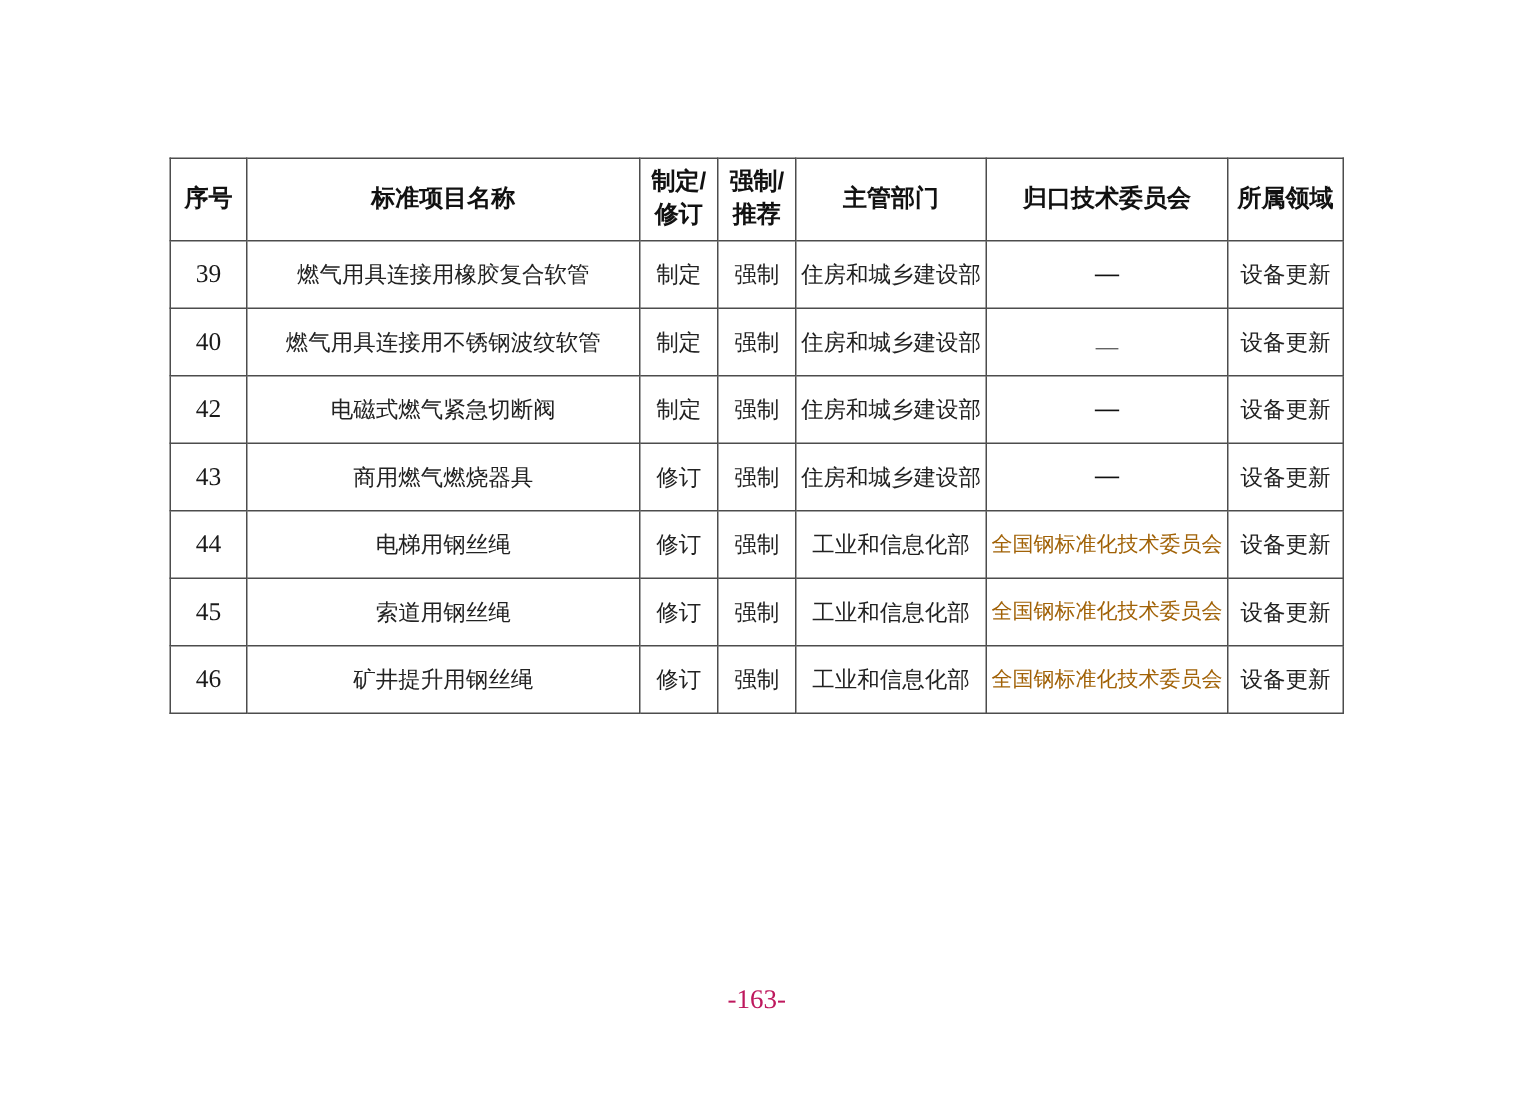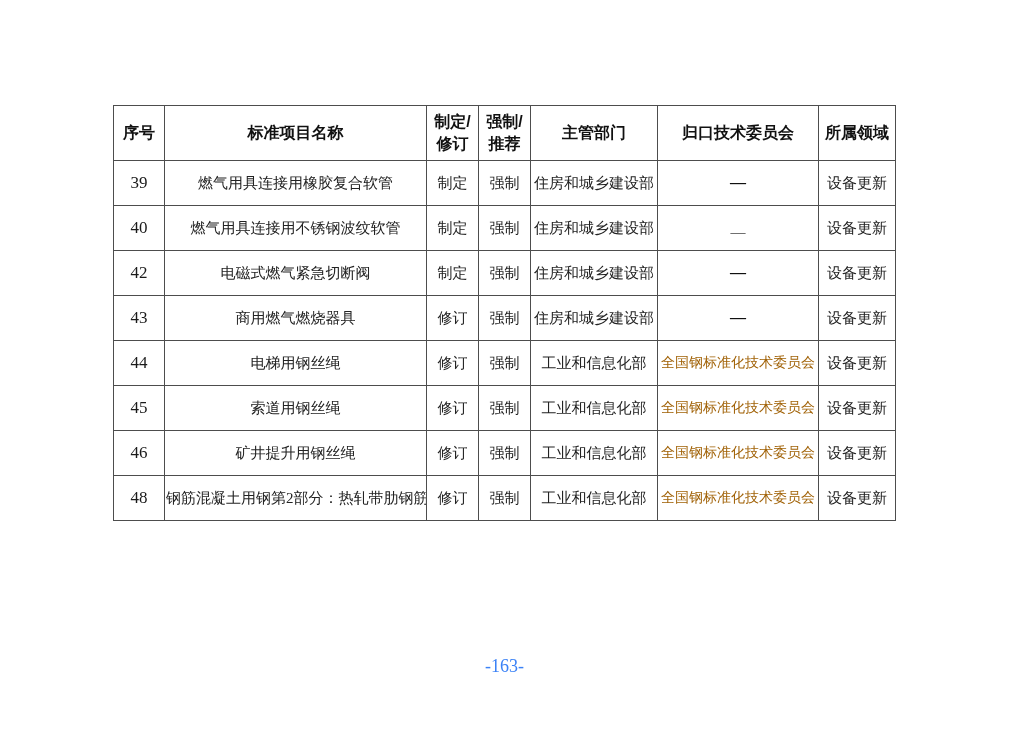--- a/index.html
+++ b/index.html
@@ -81,21 +81,21 @@
     padding-bottom: 9px;
   }
   .page-number {
     position: absolute;
     top: 656px;
     left: 0;
     width: 100%;
     text-align: center;
     font-size: 18px;
     font-family: "Liberation Serif", "DejaVu Serif", serif;
-    color: #3b82f6;
+    color: #be185d;
   }
 </style>
 </head>
 <body>
 
 <div class="page">
 
   <table class="std">
     <colgroup>
       <col style="width:51px">
@@ -176,27 +176,18 @@
       </tr>
       <tr>
         <td class="seq">46</td>
         <td class="name">矿井提升用钢丝绳</td>
         <td class="type">修订</td>
         <td class="force">强制</td>
         <td class="dept">工业和信息化部</td>
         <td class="committee">全国钢标准化技术委员会</td>
         <td class="field">设备更新</td>
       </tr>
-      <tr>
-        <td class="seq">48</td>
-        <td class="name">钢筋混凝土用钢第2部分：热轧带肋钢筋</td>
-        <td class="type">修订</td>
-        <td class="force">强制</td>
-        <td class="dept">工业和信息化部</td>
-        <td class="committee">全国钢标准化技术委员会</td>
-        <td class="field">设备更新</td>
-      </tr>
     </tbody>
   </table>
 
   <div class="page-number">-163-</div>
 
 </div>
 
 </body></html>

